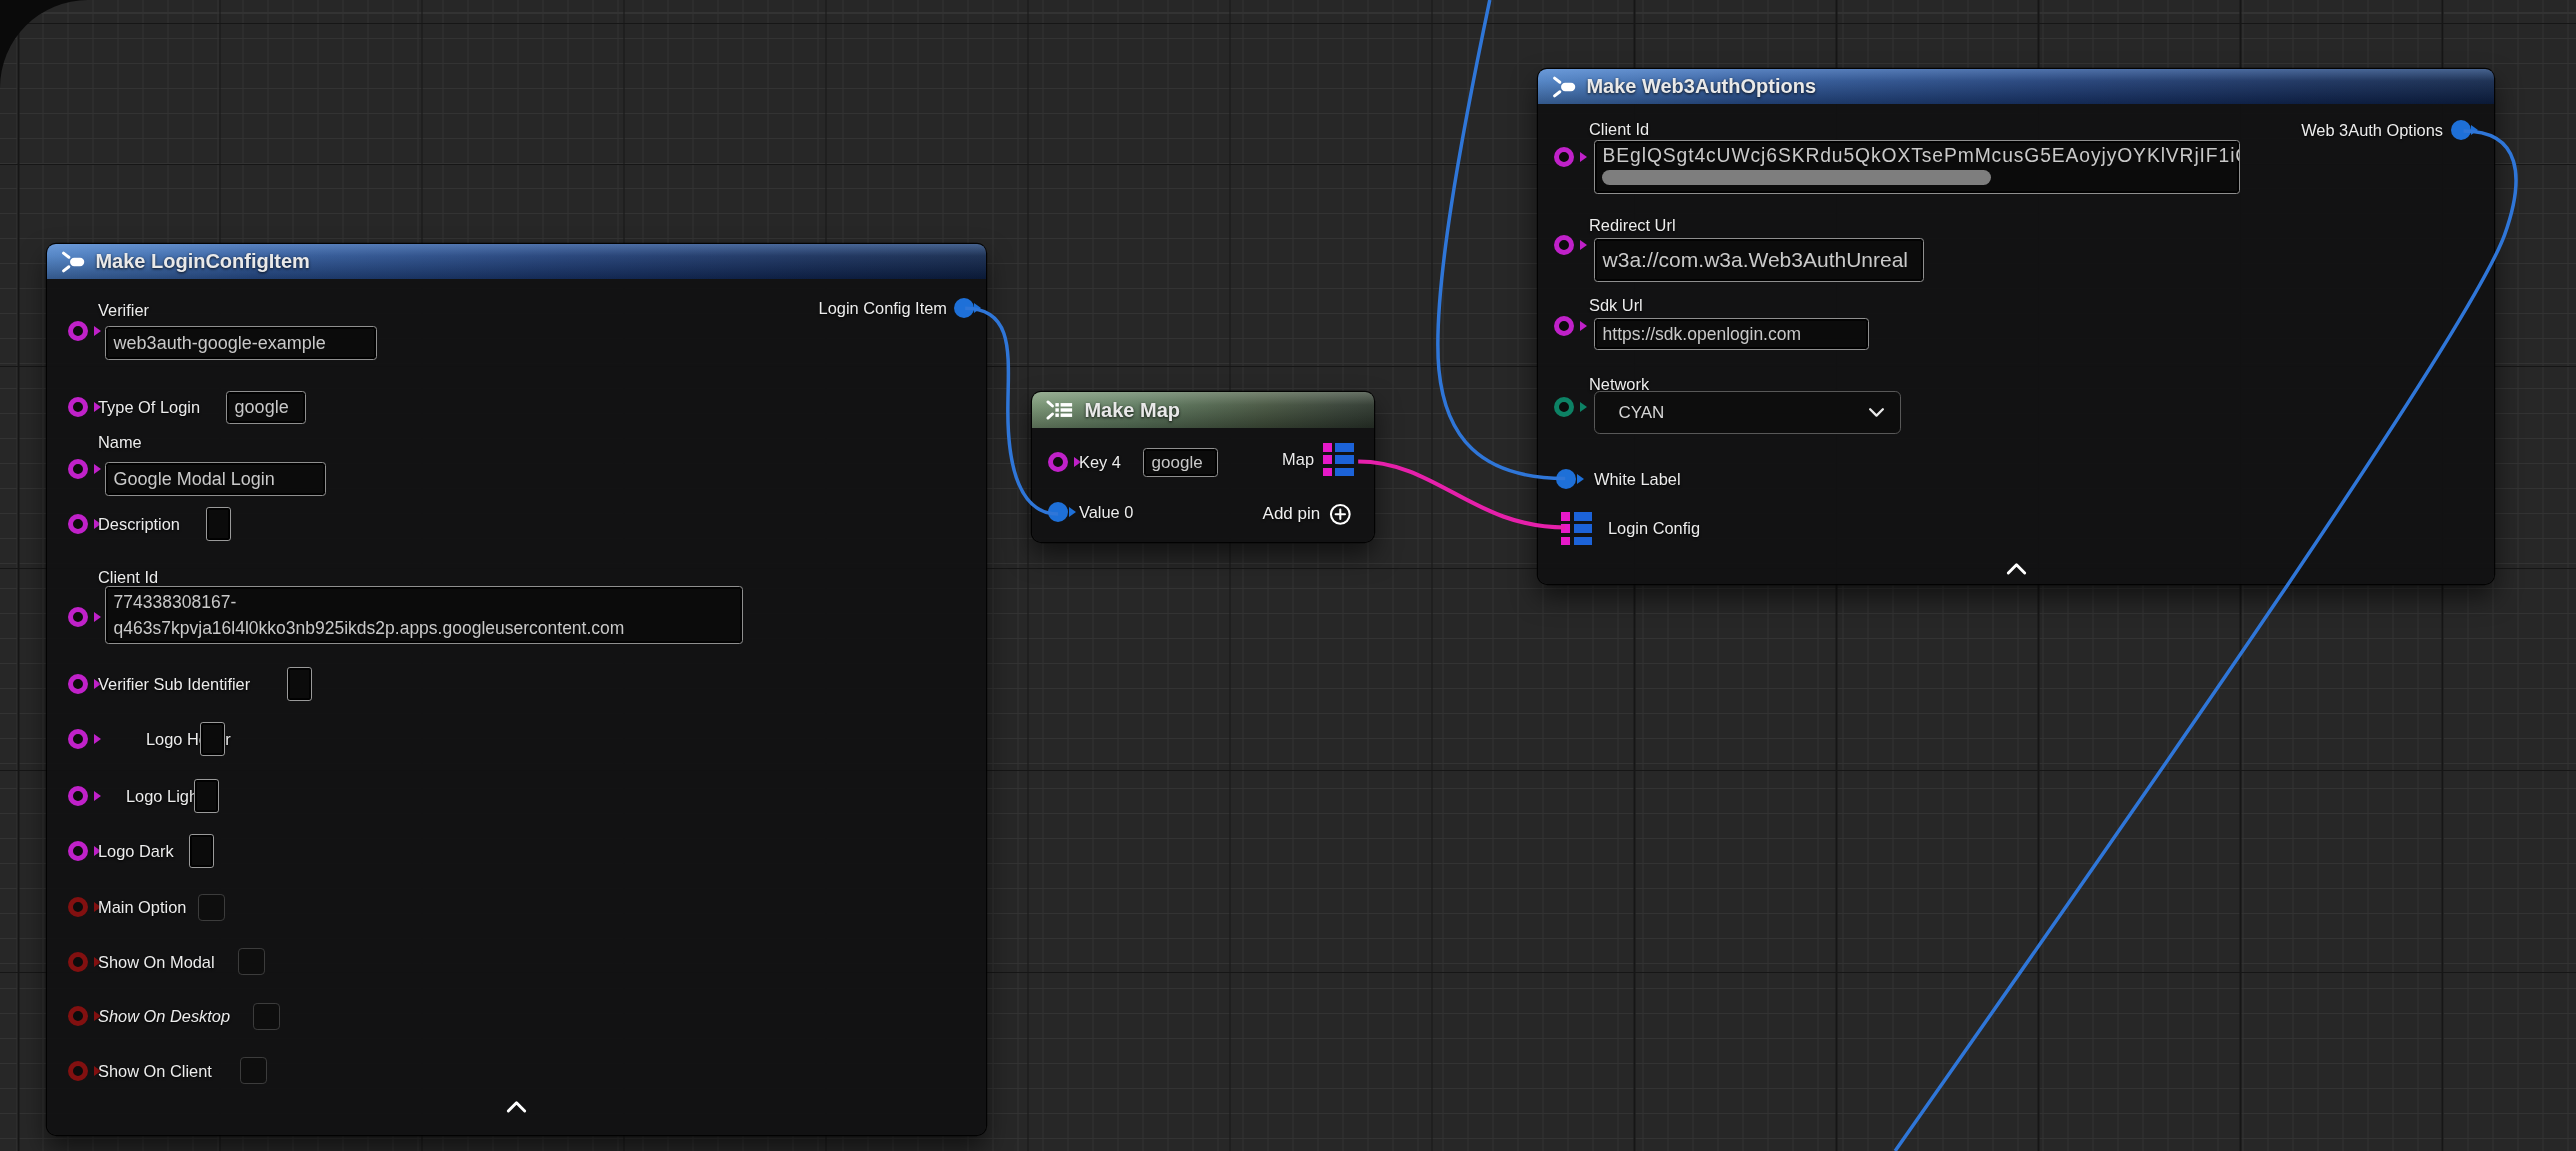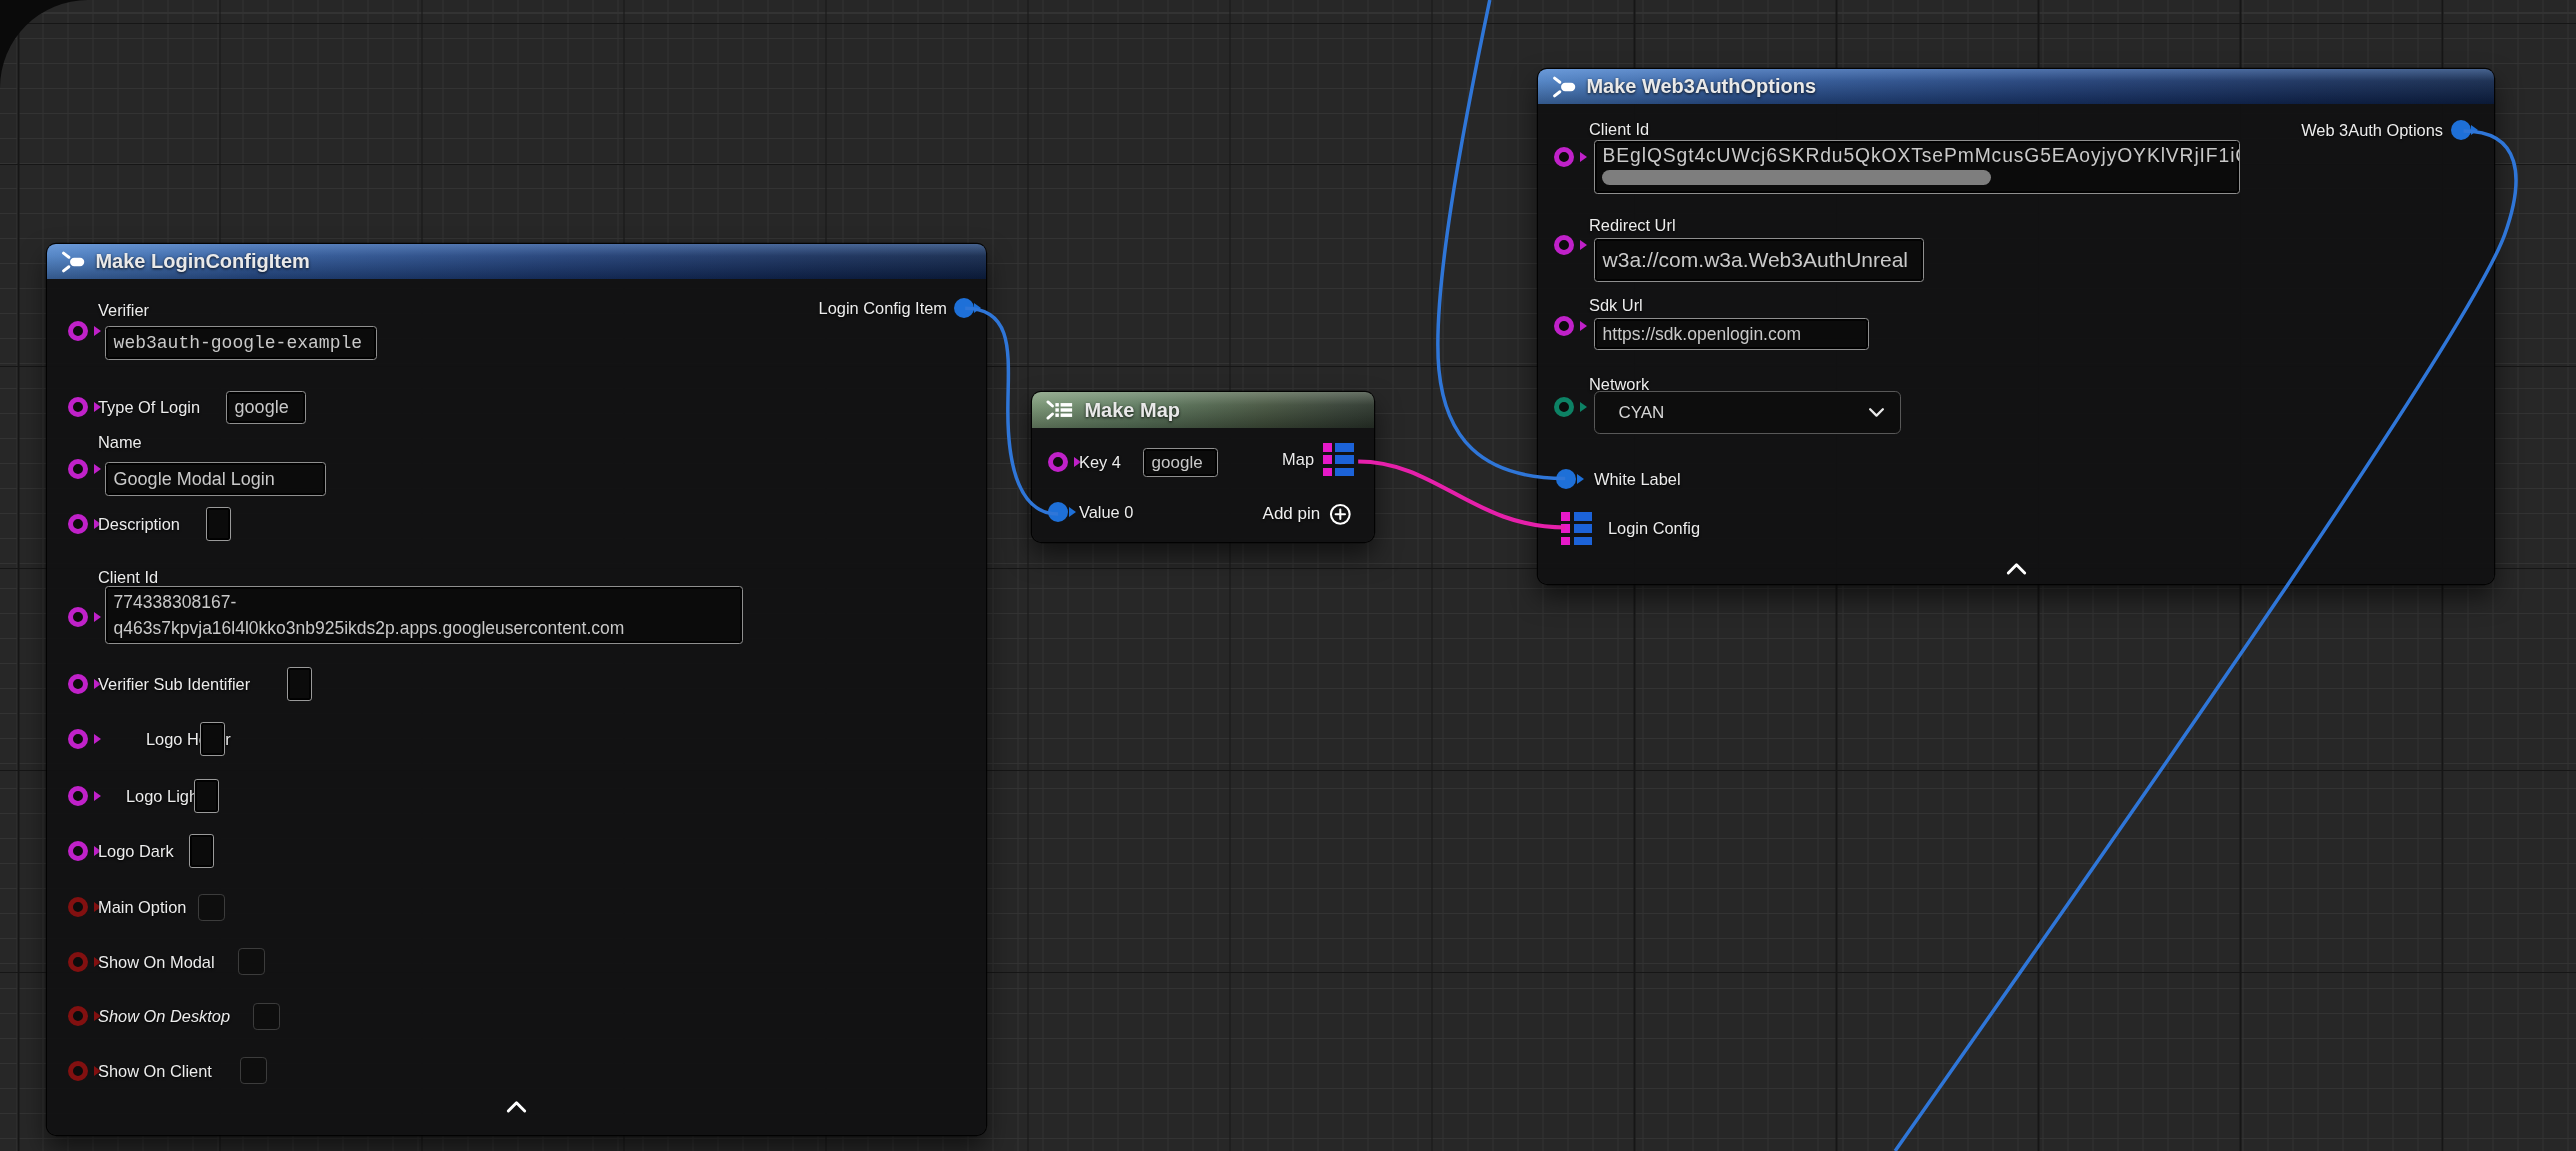--- a/index.html
+++ b/index.html
@@ -79,21 +79,21 @@
         <rect x="17" y="15" width="24" height="14" rx="7" fill="#fff"></rect>
       </svg>
       <span>Make LoginConfigItem</span>
     </div>
 
     <span class="plabel right-label" style="right:39px;top:54px;">Login Config Item</span>
     <span class="pin solid out" style="left:907px;top:54px;color:var(--pin-object);"></span>
 
     <span class="plabel" style="left:51px;top:56px;">Verifier</span>
     <span class="pin ring" style="left:20.5px;top:77px;color:var(--pin-struct);"></span>
-    <div class="field" style="left:58px;top:82px;width:272px;height:34px;font-family:Liberation Mono, monospace;">web3auth-google-example</div>
+    <div class="field" style="left:58px;top:82px;width:272px;height:34px;">web3auth-google-example</div>
 
     <span class="pin ring" style="left:20.5px;top:153px;color:var(--pin-struct);"></span>
     <span class="plabel" style="left:51px;top:153px;text-align:center;">Type Of Login</span>
     <div class="field" style="left:179px;top:147px;width:80px;height:33px;">google</div>
 
     <span class="plabel" style="left:51px;top:188px;">Name</span>
     <span class="pin ring" style="left:20.5px;top:215px;color:var(--pin-struct);"></span>
     <div class="field" style="left:58px;top:218px;width:221px;height:34px;">Google Modal Login</div>
 
     <span class="pin ring" style="left:20.5px;top:270px;color:var(--pin-struct);"></span>

